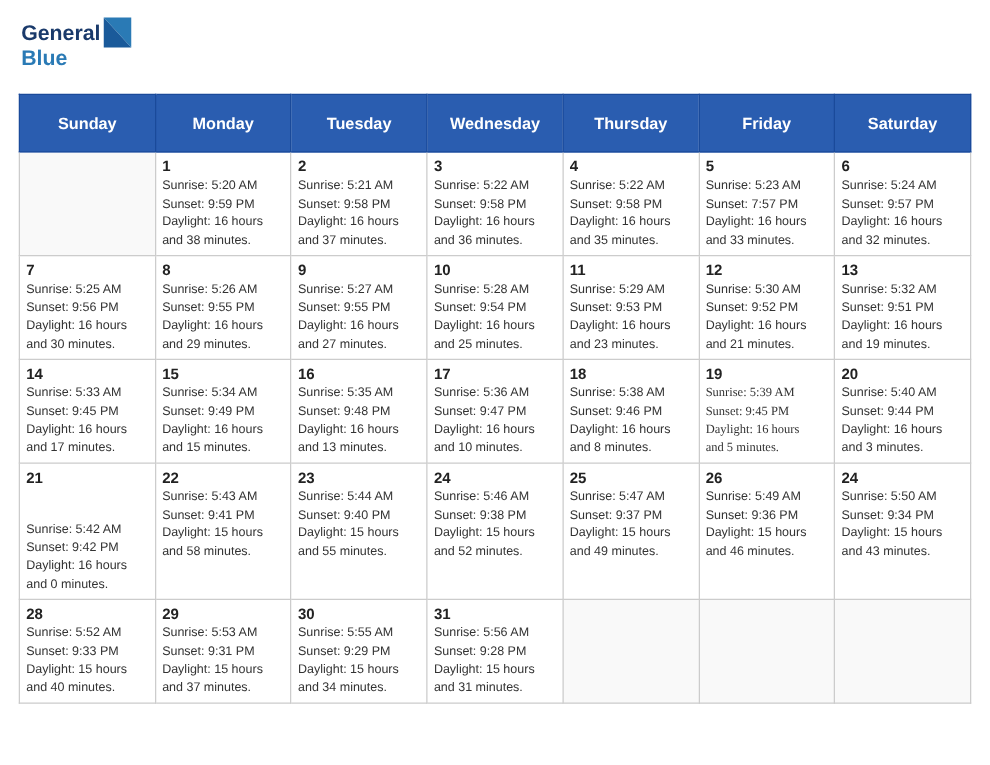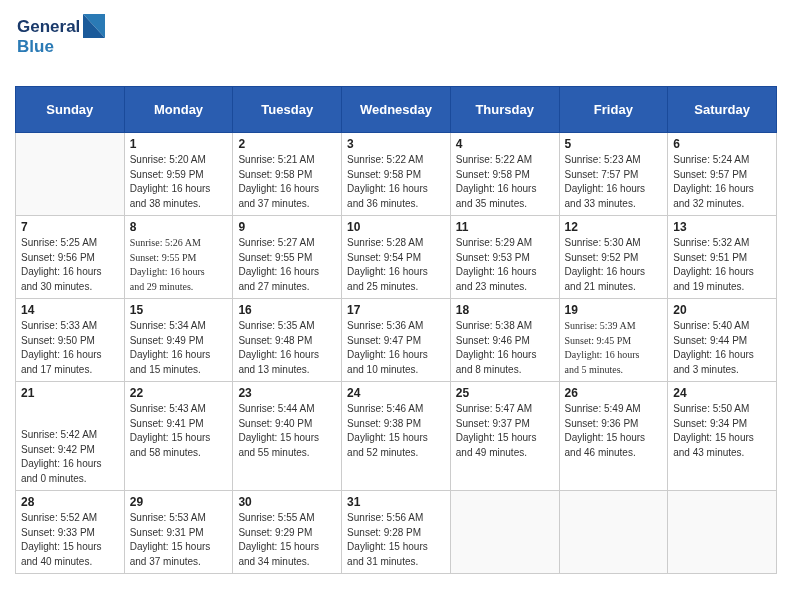--- a/index.html
+++ b/index.html
@@ -12,21 +12,21 @@
     }
     .page {
       width: 792px;
       background: #fff;
       padding: 10px 15px 15px 15px;
     }
     .header {
       display: flex;
       justify-content: space-between;
       align-items: flex-start;
-      margin-bottom: 24px;
+      margin-bottom: 12px;
     }
     .logo {
       display: flex;
       align-items: center;
       gap: 0;
     }
     .title-section {
       text-align: right;
     }
     .month-year {
@@ -163,21 +163,21 @@
         <tr>
           <td>
             <span class="day-num">7</span>
             <div class="day-info" style="white-space: pre-line;">Sunrise: 5:25 AM
 Sunset: 9:56 PM
 Daylight: 16 hours
 and 30 minutes.</div>
           </td>
           <td>
             <span class="day-num">8</span>
-            <div class="day-info" style="white-space: pre-line; font-family: Liberation Serif, serif;">Sunrise: 5:26 AM
+            <div class="day-info" style="white-space: pre-line;">Sunrise: 5:26 AM
 Sunset: 9:55 PM
 Daylight: 16 hours
 and 29 minutes.</div>
           </td>
           <td>
             <span class="day-num">9</span>
             <div class="day-info" style="white-space: pre-line;">Sunrise: 5:27 AM
 Sunset: 9:55 PM
 Daylight: 16 hours
 and 27 minutes.</div>
@@ -208,21 +208,21 @@
             <div class="day-info" style="white-space: pre-line;">Sunrise: 5:32 AM
 Sunset: 9:51 PM
 Daylight: 16 hours
 and 19 minutes.</div>
           </td>
         </tr>
         <tr>
           <td>
             <span class="day-num">14</span>
             <div class="day-info" style="white-space: pre-line;">Sunrise: 5:33 AM
-Sunset: 9:50 PM
+Sunset: 9:45 PM
 Daylight: 16 hours
 and 17 minutes.</div>
           </td>
           <td>
             <span class="day-num">15</span>
             <div class="day-info" style="white-space: pre-line;">Sunrise: 5:34 AM
 Sunset: 9:49 PM
 Daylight: 16 hours
 and 15 minutes.</div>
           </td>

